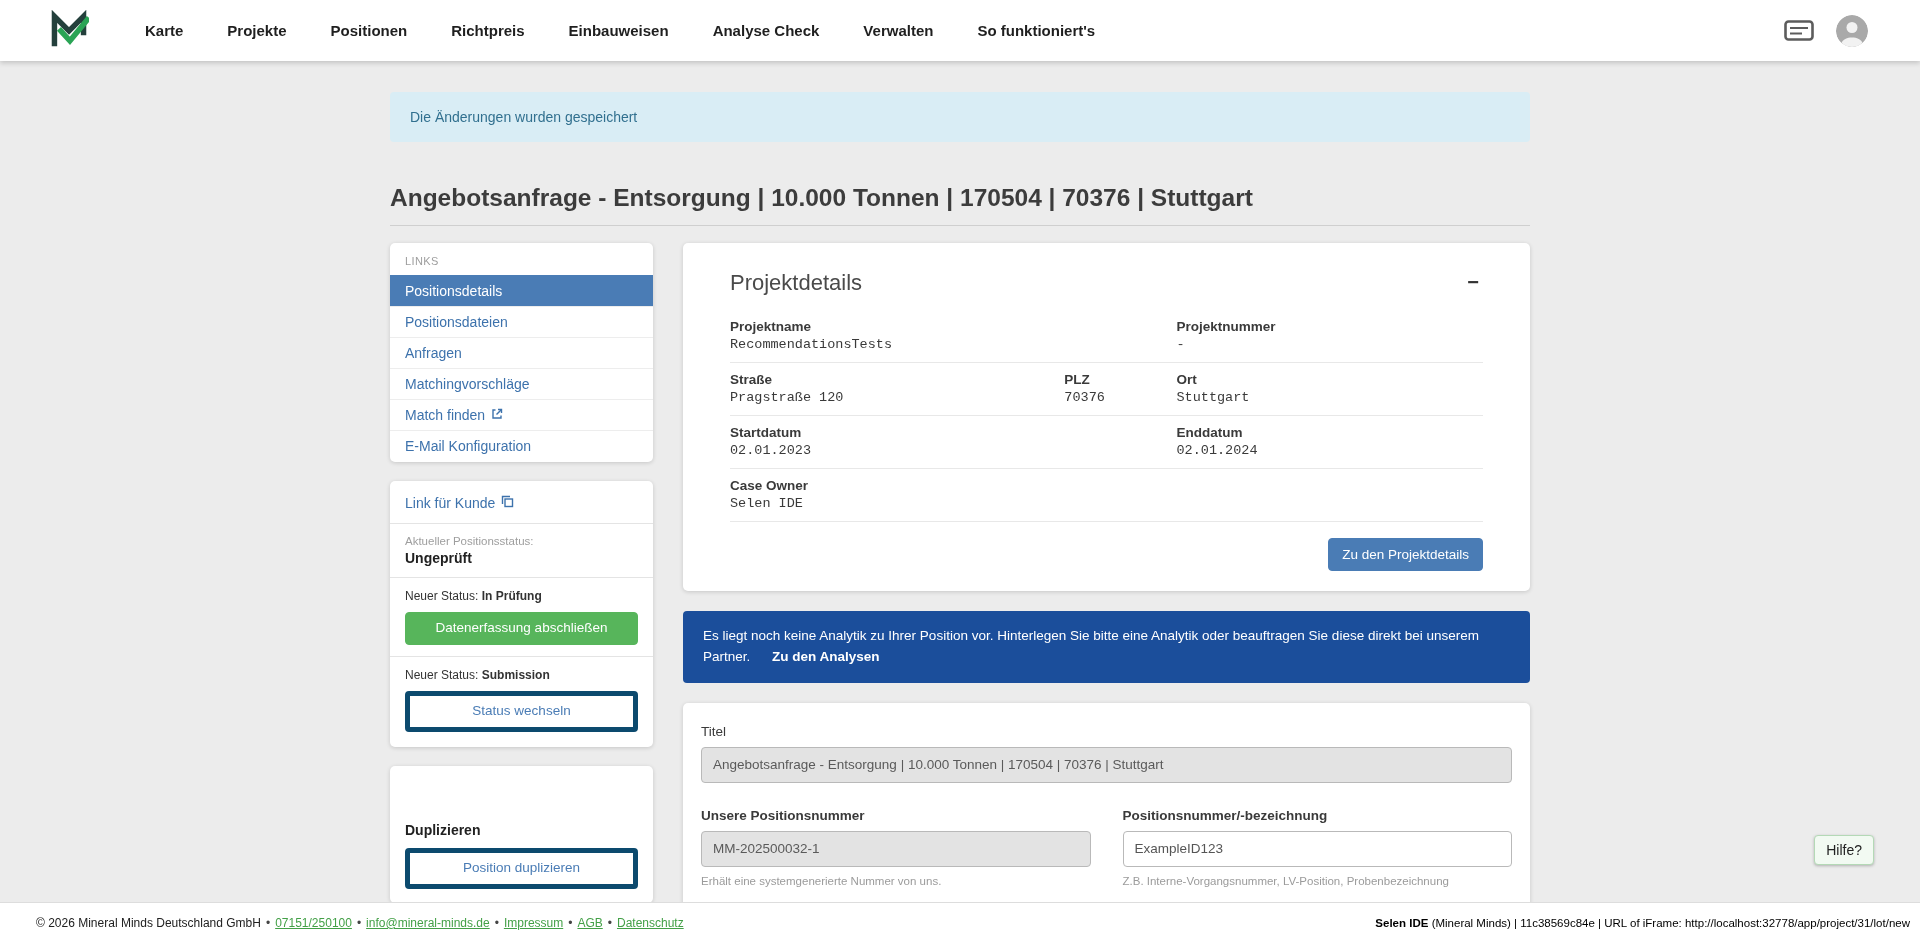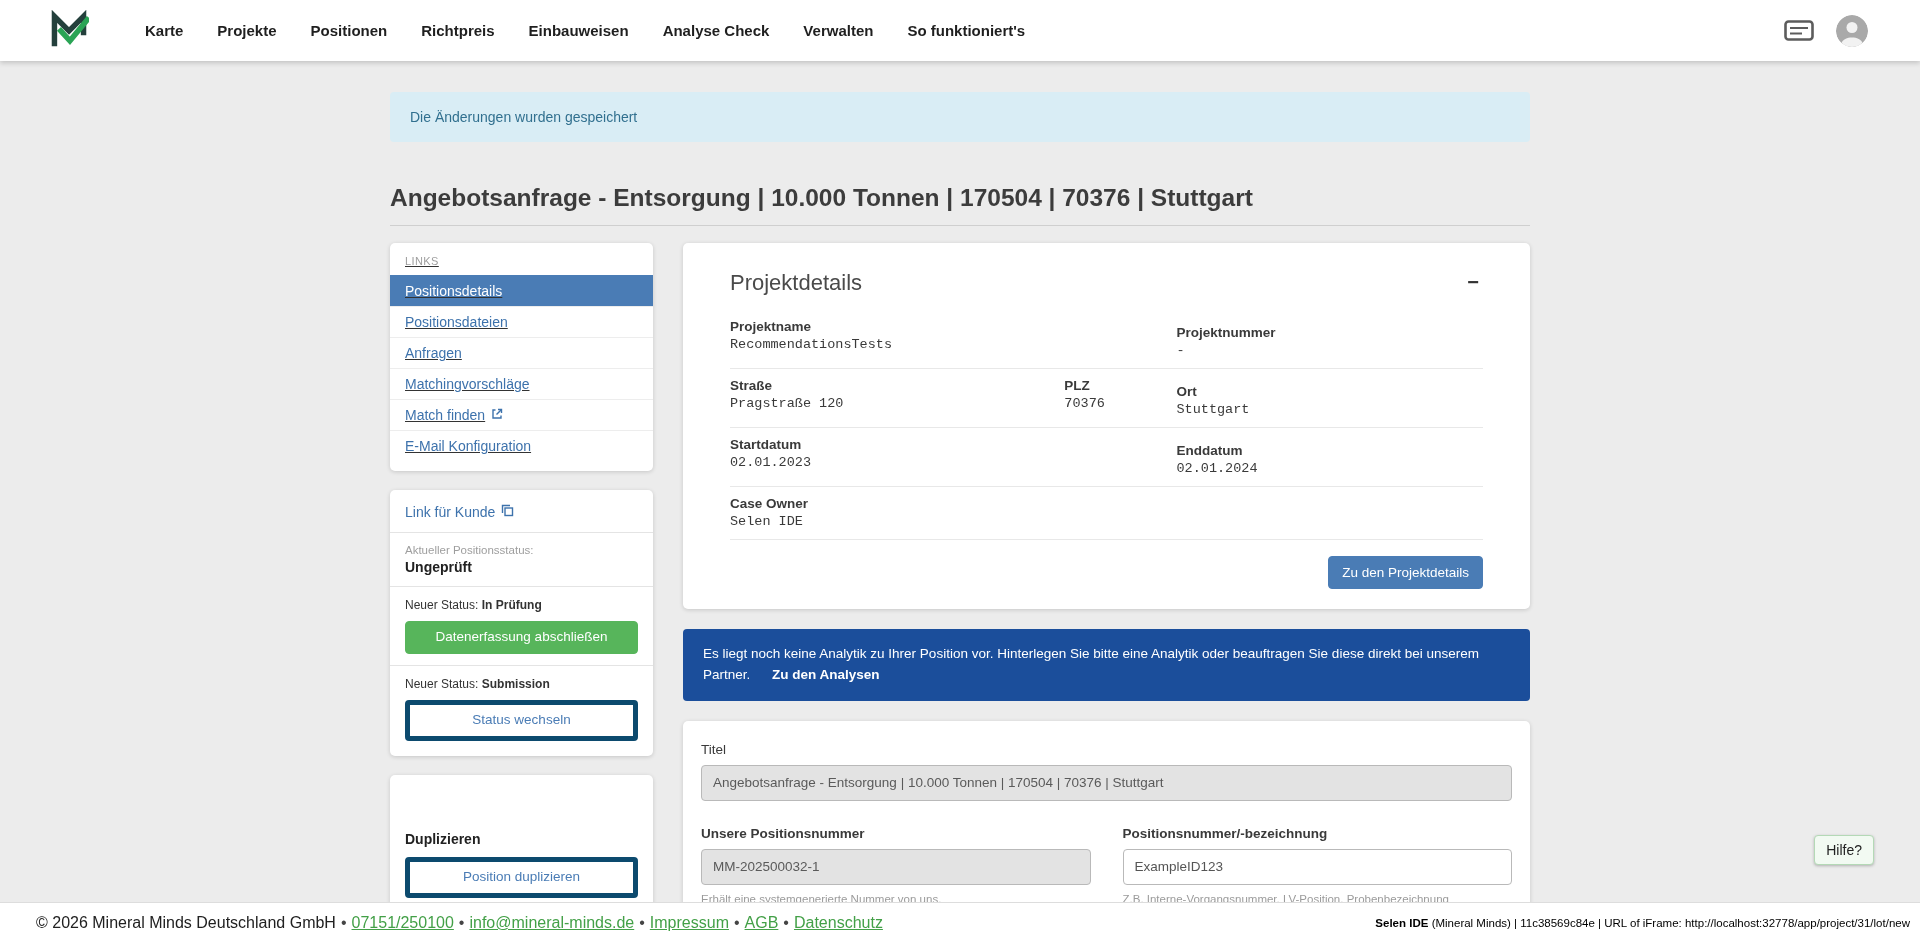--- a/index.html
+++ b/index.html
@@ -13,41 +13,41 @@
 
   
   .navbar {
     position: relative; z-index: 30;
     height: 61px; background: #fff;
     box-shadow: 0 2px 5px rgba(0,0,0,.18);
     display: flex; align-items: center;
     padding: 0 52px 0 49px;
   }
   .logo { display: flex; align-items: center; margin-right: 56px; cursor: pointer; }
-  .nav { display: flex; align-items: center; gap: 34px; flex: 1; }
+  .nav { display: flex; align-items: center; gap: 44px; flex: 1; }
   .nav-item { font-size: 15px; font-weight: 700; color: #1f1f1f; text-decoration: none; cursor: pointer; white-space: nowrap; }
   .nav-right { display: flex; align-items: center; gap: 22px; }
   .icon-btn { display: inline-flex; align-items: center; cursor: pointer; }
   .avatar { width: 32px; height: 32px; border-radius: 50%; overflow: hidden; display: inline-flex; cursor: pointer; }
 
   
   .page { width: 1140px; margin: 0 auto; }
   .alert {
     margin-top: 31px; background: #d9edf5; color: #31708f;
     padding: 17px 20px; border-radius: 4px; font-size: 14px;
   }
   .page-title { margin-top: 42px; font-size: 24.5px; font-weight: 700; color: #3c3c3c; }
   .title-rule { border: none; border-top: 1px solid #cfcfcf; margin-top: 13px; margin-bottom: 17px; }
 
   .columns { display: flex; gap: 30px; align-items: flex-start; }
 
   
   .sidebar { width: 263px; flex: 0 0 263px; display: flex; flex-direction: column; gap: 19px; }
   .card { background: #fff; border-radius: 5px; box-shadow: 0 1px 4px rgba(0,0,0,.16); }
-  .nav-card { overflow: hidden; padding-bottom: 10px; text-decoration: underline; }
+  .nav-card { overflow: hidden; padding-bottom: 1px; }
   .links-header { font-size: 11px; color: #9e9e9e; letter-spacing: .4px; padding: 12px 15px 8px; }
   .side-item {
     display: flex; align-items: center; gap: 6px;
     padding: 7px 15px; font-size: 14px;
     color: #3d72ac; text-decoration: none; cursor: pointer;
     border-top: 1px solid #ededed;
   }
   .side-item.active { background: #4a7cb5; color: #fff; border-top-color: #4a7cb5; }
 
   .status-card { padding: 13px 15px 15px; }
@@ -74,21 +74,21 @@
   
   .main { flex: 1; min-width: 0; }
   .project-card { padding: 27px 47px 20px; }
   .project-header { display: flex; justify-content: space-between; align-items: flex-start; margin-bottom: 14px; }
   .project-header h2 { font-size: 22px; font-weight: 400; color: #4a4a4a; }
   .collapse-btn { background: none; border: none; font-size: 20px; font-weight: 700; color: #333; cursor: pointer; line-height: 1; padding: 2px 4px; }
 
   .prow { display: flex; border-bottom: 1px solid #e8e8e8; padding: 9px 0 10px; }
   .plabel { font-size: 13.5px; font-weight: 700; color: #3a3a3a; }
   .pvalue { font-size: 13.5px; color: #3a3a3a; margin-top: 3px; font-family: Liberation Mono, monospace; }
-  .w59 { width: 59.3%; } .w41 { width: 40.7%; margin-top: 6px; }
+  .w59 { width: 59.3%; } .w41 { width: 40.7%; }
   .w44 { width: 44.4%; } .w15 { width: 14.9%; } .w100 { width: 100%; }
   .project-actions { display: flex; justify-content: flex-end; margin-top: 16px; }
   .btn-blue {
     display: inline-block; width: auto; background: #4a7cb5; border: 1px solid #4a7cb5;
     color: #fff; padding: 8px 13px; font-size: 13.5px; border-radius: 4px;
     cursor: pointer; font-family: inherit;
   }
 
   .banner {
     margin-top: 20px; background: #1b4e9b; color: #fff;
@@ -117,21 +117,21 @@
     box-shadow: 0 1px 3px rgba(0,0,0,.25); cursor: pointer; font-family: inherit;
   }
 
   
   .footer {
     position: absolute; left: 0; right: 0; bottom: 0; z-index: 40;
     height: 41px; background: #fff; border-top: 1px solid #ddd;
     display: flex; align-items: center; justify-content: space-between;
     padding: 0 10px 0 36px;
   }
-  .footer-left { font-size: 16px; color: #212121; display: flex; align-items: center; gap: 5px; white-space: nowrap; }
+  .footer-left { font-size: 12px; color: #212121; display: flex; align-items: center; gap: 5px; white-space: nowrap; }
   .footer-left a { color: #43a047; text-decoration: underline; cursor: pointer; }
   .dot { color: #444; }
   .footer-right { font-size: 11.5px; color: #000; white-space: nowrap; }
   .footer-right b { font-weight: 700; }
 </style>
 </head>
 <body>
 
 <div class="viewport">
 

